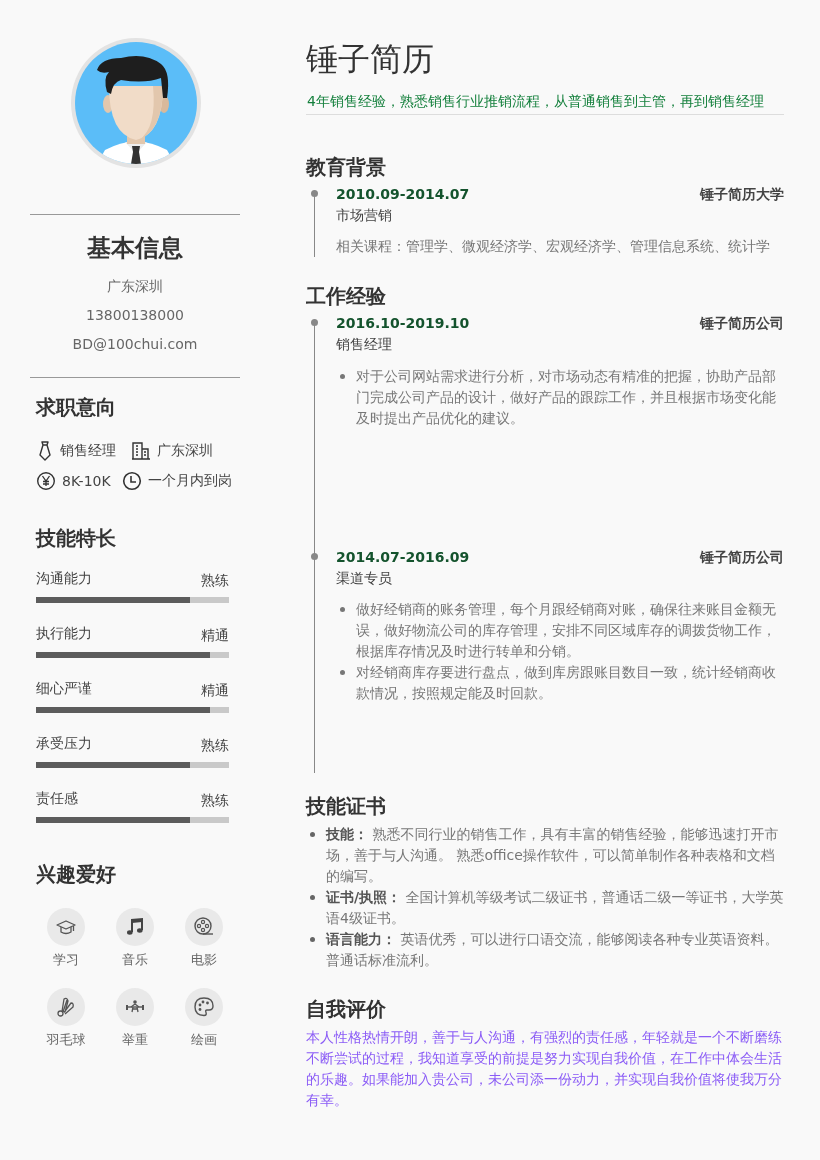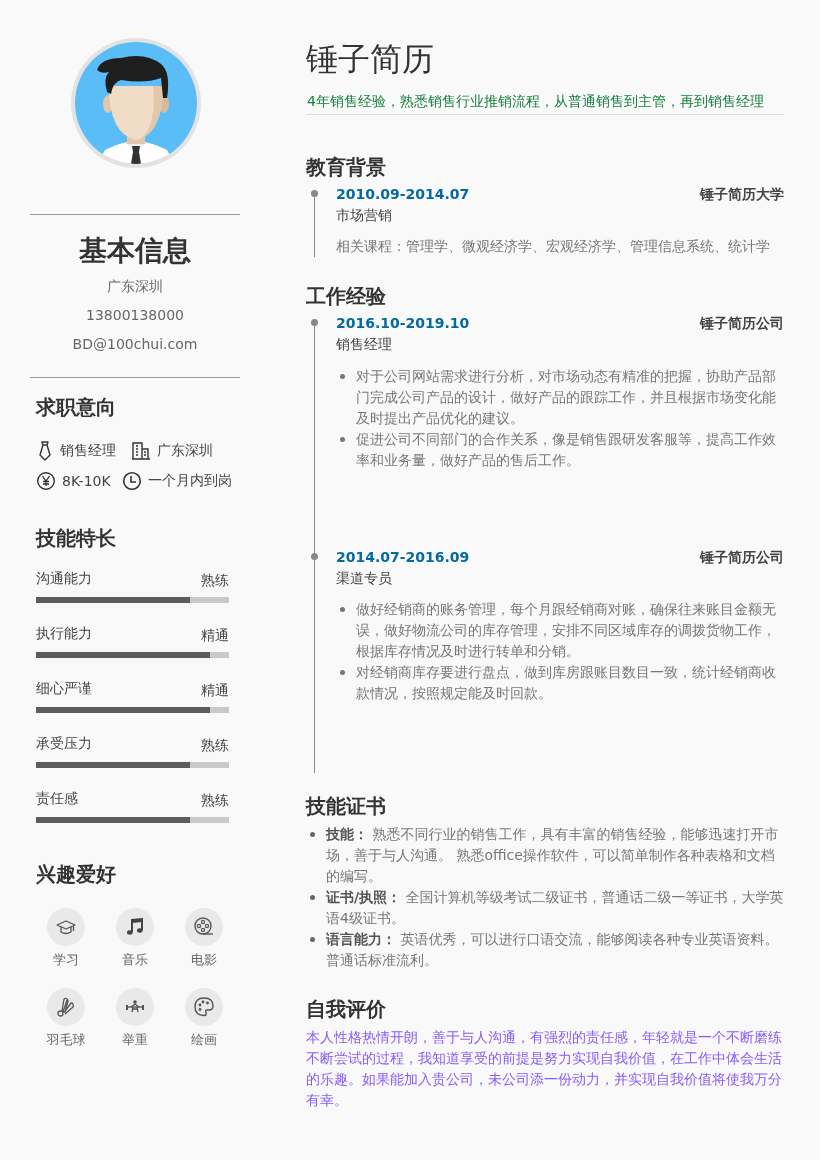--- a/index.html
+++ b/index.html
@@ -4,21 +4,21 @@
 <style>
   * { box-sizing: border-box; margin: 0; padding: 0; }
   html, body { width: 820px; height: 1160px; background: #f9f9f9; }
   body { position: relative; font-family: "DejaVu Sans", "Liberation Sans", sans-serif; color: #555; overflow: hidden; }
 
   
   .left { position: absolute; left: 0; top: 0; width: 270px; height: 1160px; }
   .avatar { position: absolute; left: 71px; top: 38px; width: 130px; height: 130px; border-radius: 50%; background: #e3e3e3; padding: 4px; }
   .avatar-inner { width: 122px; height: 122px; border-radius: 50%; overflow: hidden; background: #5bbdf8; position: relative; }
   .hr-left { position: absolute; left: 30px; width: 210px; height: 1px; background: #999; }
-  .basic-title { position: absolute; left: 30px; width: 210px; top: 232px; text-align: center; font-size: 28px; font-weight: bold; color: #333; font-family: Liberation Mono, monospace; }
+  .basic-title { position: absolute; left: 30px; width: 210px; top: 232px; text-align: center; font-size: 24px; font-weight: bold; color: #333; font-family: Liberation Mono, monospace; }
   .basic-line { position: absolute; left: 30px; width: 210px; text-align: center; font-size: 14px; color: #666; }
   .side-title { position: absolute; left: 36px; font-size: 20px; font-weight: bold; color: #333; }
 
   .intent-item { position: absolute; display: flex; align-items: center; font-size: 14px; color: #444; }
   .intent-item svg { margin-right: 6px; }
 
   .skill-row { position: absolute; left: 36px; width: 193px; }
   .skill-row .label { position: absolute; left: 0; top: 0; font-size: 14px; color: #444; }
   .skill-row .level { position: absolute; right: 0; top: 2px; font-size: 14px; color: #444; }
   .skill-row .track { position: absolute; left: 0; top: 27px; width: 193px; height: 6px; background: #c9c9c9; }
@@ -29,21 +29,21 @@
   .hobby .hlabel { margin-top: 5px; font-size: 13px; color: #666; }
 
   
   .name { position: absolute; left: 306px; top: 38px; font-size: 32px; color: #333; }
   .tagline { position: absolute; left: 307px; top: 93px; font-size: 14px; color: #15803d; }
   .tagline-hr { position: absolute; left: 306px; top: 114px; width: 478px; height: 1px; background: #ddd; }
 
   .sec-title { position: absolute; left: 306px; font-size: 20px; font-weight: bold; color: #333; }
   .tl-line { position: absolute; left: 314px; width: 1px; background: #888; }
   .tl-dot { position: absolute; left: 311px; width: 7px; height: 7px; border-radius: 50%; background: #888; }
-  .tl-date { position: absolute; left: 336px; font-size: 14px; font-weight: bold; color: #0369a1; }
+  .tl-date { position: absolute; left: 336px; font-size: 14px; font-weight: bold; color: #14532d; }
   .tl-org { position: absolute; right: 36px; font-size: 14px; font-weight: bold; color: #444; }
   .tl-role { position: absolute; left: 336px; font-size: 14px; color: #444; }
   .tl-text { position: absolute; left: 336px; width: 450px; font-size: 14px; color: #777; }
 
   .bullets { position: absolute; left: 336px; width: 446px; list-style: none; }
   .bullets li { position: relative; padding-left: 20px; font-size: 14px; line-height: 21px; color: #777; }
   .bullets li::before { content: ""; position: absolute; left: 4px; top: 8px; width: 5px; height: 5px; border-radius: 50%; background: #777; }
 
   .cert-list { position: absolute; left: 306px; width: 478px; list-style: none; top: 824px; }
   .cert-list li { position: relative; padding-left: 20px; font-size: 14px; line-height: 21px; color: #777; }
@@ -239,21 +239,20 @@
 
 <div class="sec-title" style="top:283px;">工作经验</div>
 <div class="tl-line" style="top:322px; height:451px;"></div>
 
 <div class="tl-dot" style="top:319px;"></div>
 <div class="tl-date" style="top:315px;">2016.10-2019.10</div>
 <div class="tl-org" style="top:315px;">锤子简历公司</div>
 <div class="tl-role" style="top:336px;">销售经理</div>
 <ul class="bullets" style="top:366px;">
   <li>对于公司网站需求进行分析，对市场动态有精准的把握，协助产品部门完成公司产品的设计，做好产品的跟踪工作，并且根据市场变化能及时提出产品优化的建议。</li>
-  <li>促进公司不同部门的合作关系，像是销售跟研发客服等，提高工作效率和业务量，做好产品的售后工作。</li>
 </ul>
 
 <div class="tl-dot" style="top:553px;"></div>
 <div class="tl-date" style="top:549px;">2014.07-2016.09</div>
 <div class="tl-org" style="top:549px;">锤子简历公司</div>
 <div class="tl-role" style="top:570px;">渠道专员</div>
 <ul class="bullets" style="top:599px;">
   <li>做好经销商的账务管理，每个月跟经销商对账，确保往来账目金额无误，做好物流公司的库存管理，安排不同区域库存的调拨货物工作，根据库存情况及时进行转单和分销。</li>
   <li>对经销商库存要进行盘点，做到库房跟账目数目一致，统计经销商收款情况，按照规定能及时回款。</li>
 </ul>

